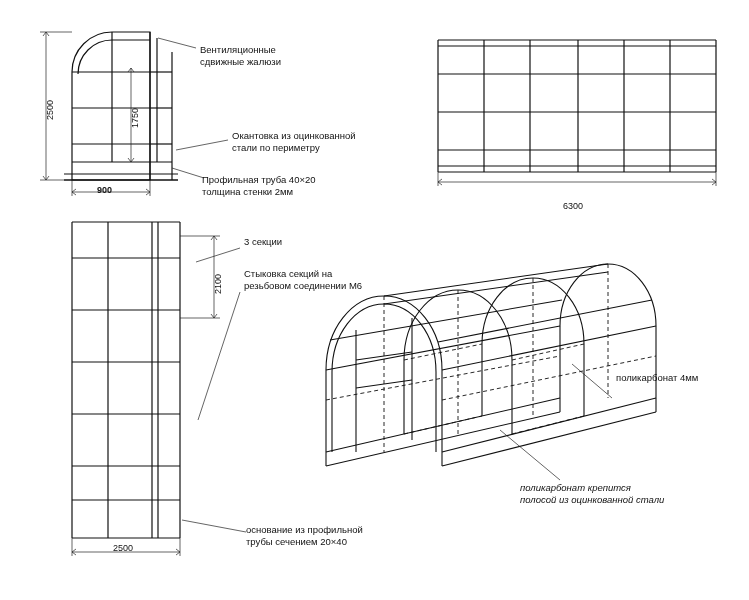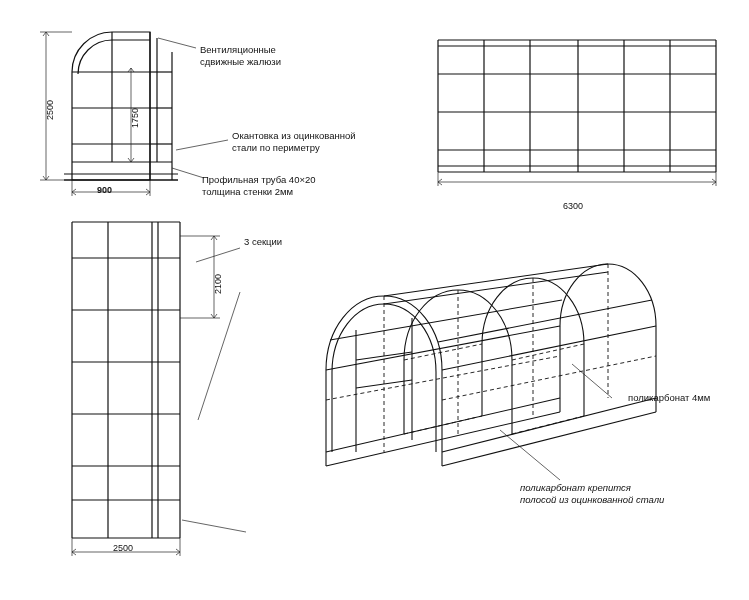--- a/index.html
+++ b/index.html
@@ -189,23 +189,27 @@
     </g>
   </svg>
 
   <div class="lbl" style="left:200px;top:44px;">Вентиляционные
 сдвижные жалюзи</div>
   <div class="lbl" style="left:232px;top:130px;">Окантовка из оцинкованной
 стали по периметру</div>
   <div class="lbl" style="left:202px;top:174px;">Профильная труба 40×20
 толщина стенки 2мм</div>
   <div class="lbl" style="left:244px;top:236px;">3 секции</div>
-  <div class="lbl" style="left:616px;top:392px;margin-left:12px;">поликарбонат 4мм</div>
+  <div class="lbl" style="left:244px;top:268px;">Стыковка секций на
+резьбовом соединении М6</div>
+  <div class="lbl" style="left:616px;top:372px;">поликарбонат 4мм</div>
   <div class="lbl" style="left:520px;top:482px;font-style:italic;">поликарбонат крепится
 полосой из оцинкованной стали</div>
+  <div class="lbl" style="left:246px;top:524px;">основание из профильной
+трубы сечением 20×40</div>
 
   <div class="lbl dim rot" style="left:44px;top:120px;transform:rotate(-90deg);">2500</div>
   <div class="lbl dim rot" style="left:129px;top:128px;transform:rotate(-90deg);">1750</div>
   <div class="lbl dim" style="left:97px;top:184px;font-weight:bold;">900</div>
   <div class="lbl dim" style="left:563px;top:200px;">6300</div>
   <div class="lbl dim rot" style="left:212px;top:294px;transform:rotate(-90deg);">2100</div>
   <div class="lbl dim" style="left:113px;top:542px;">2500</div>
 
 </div>
 

